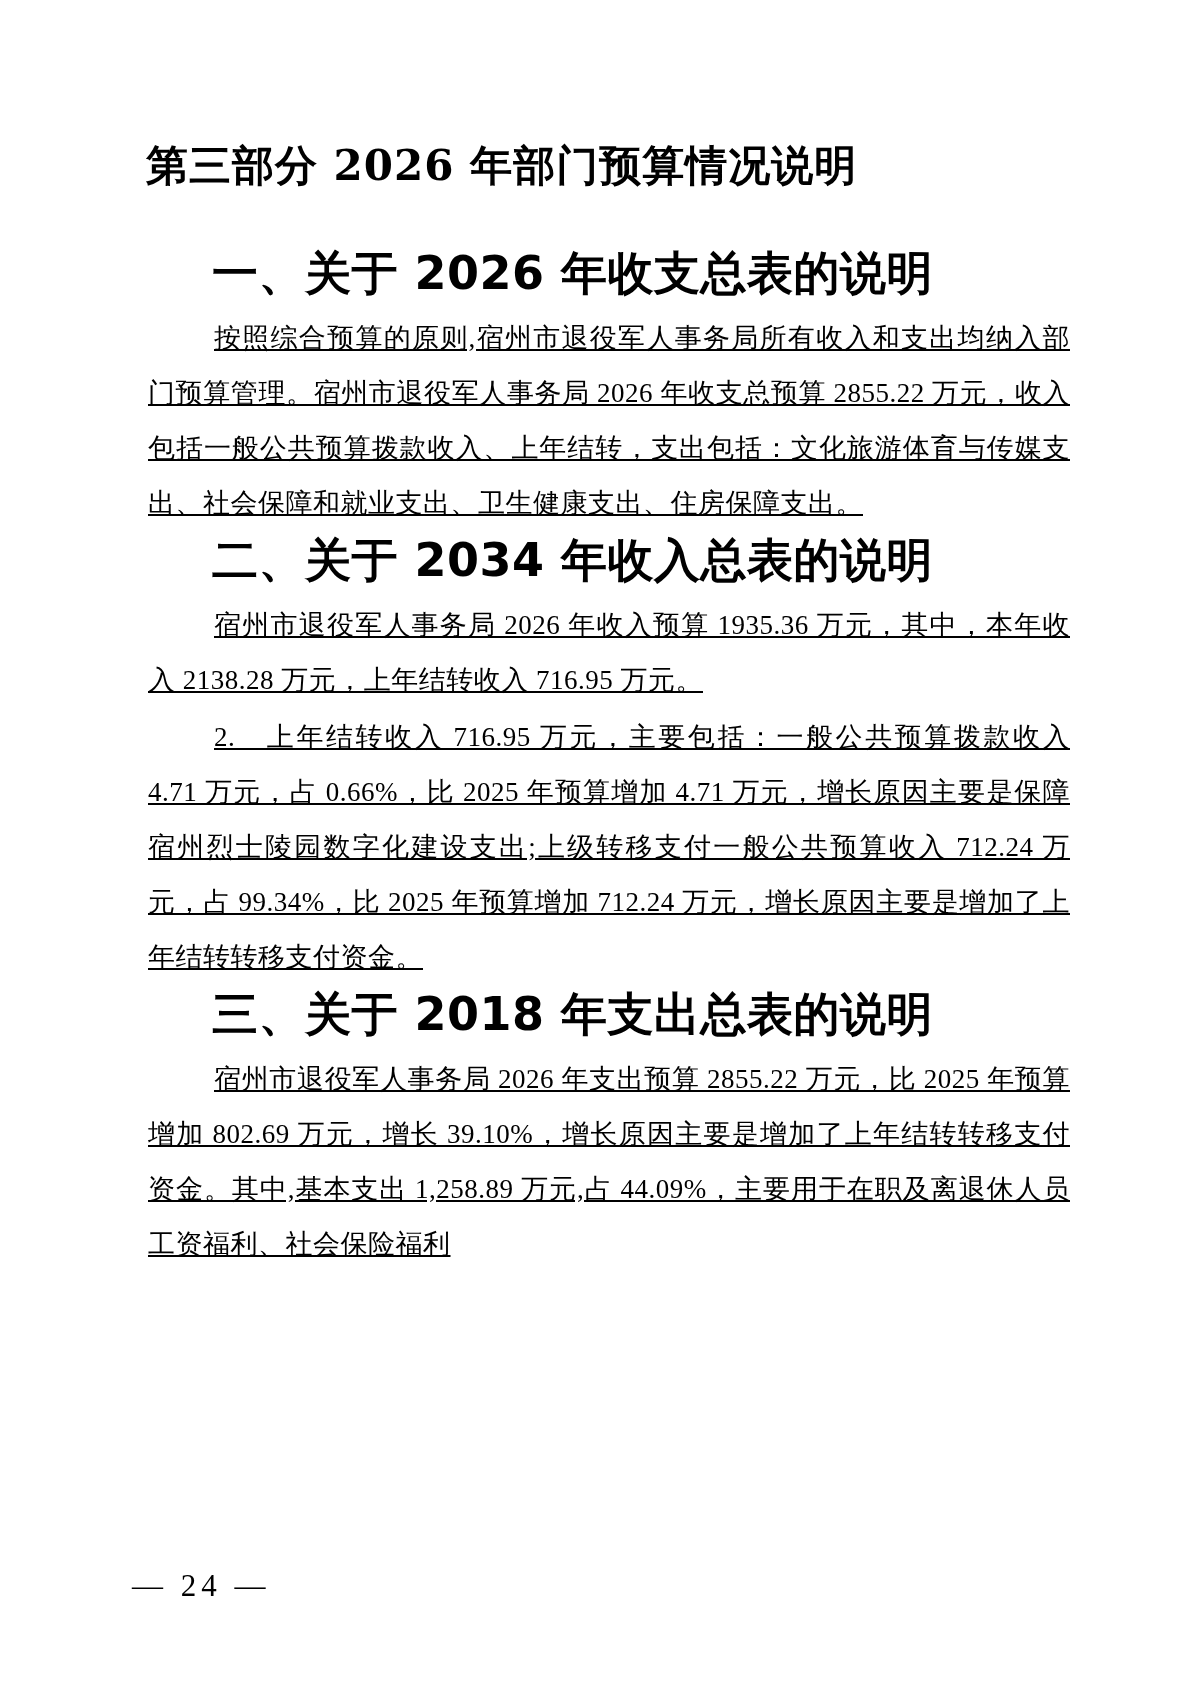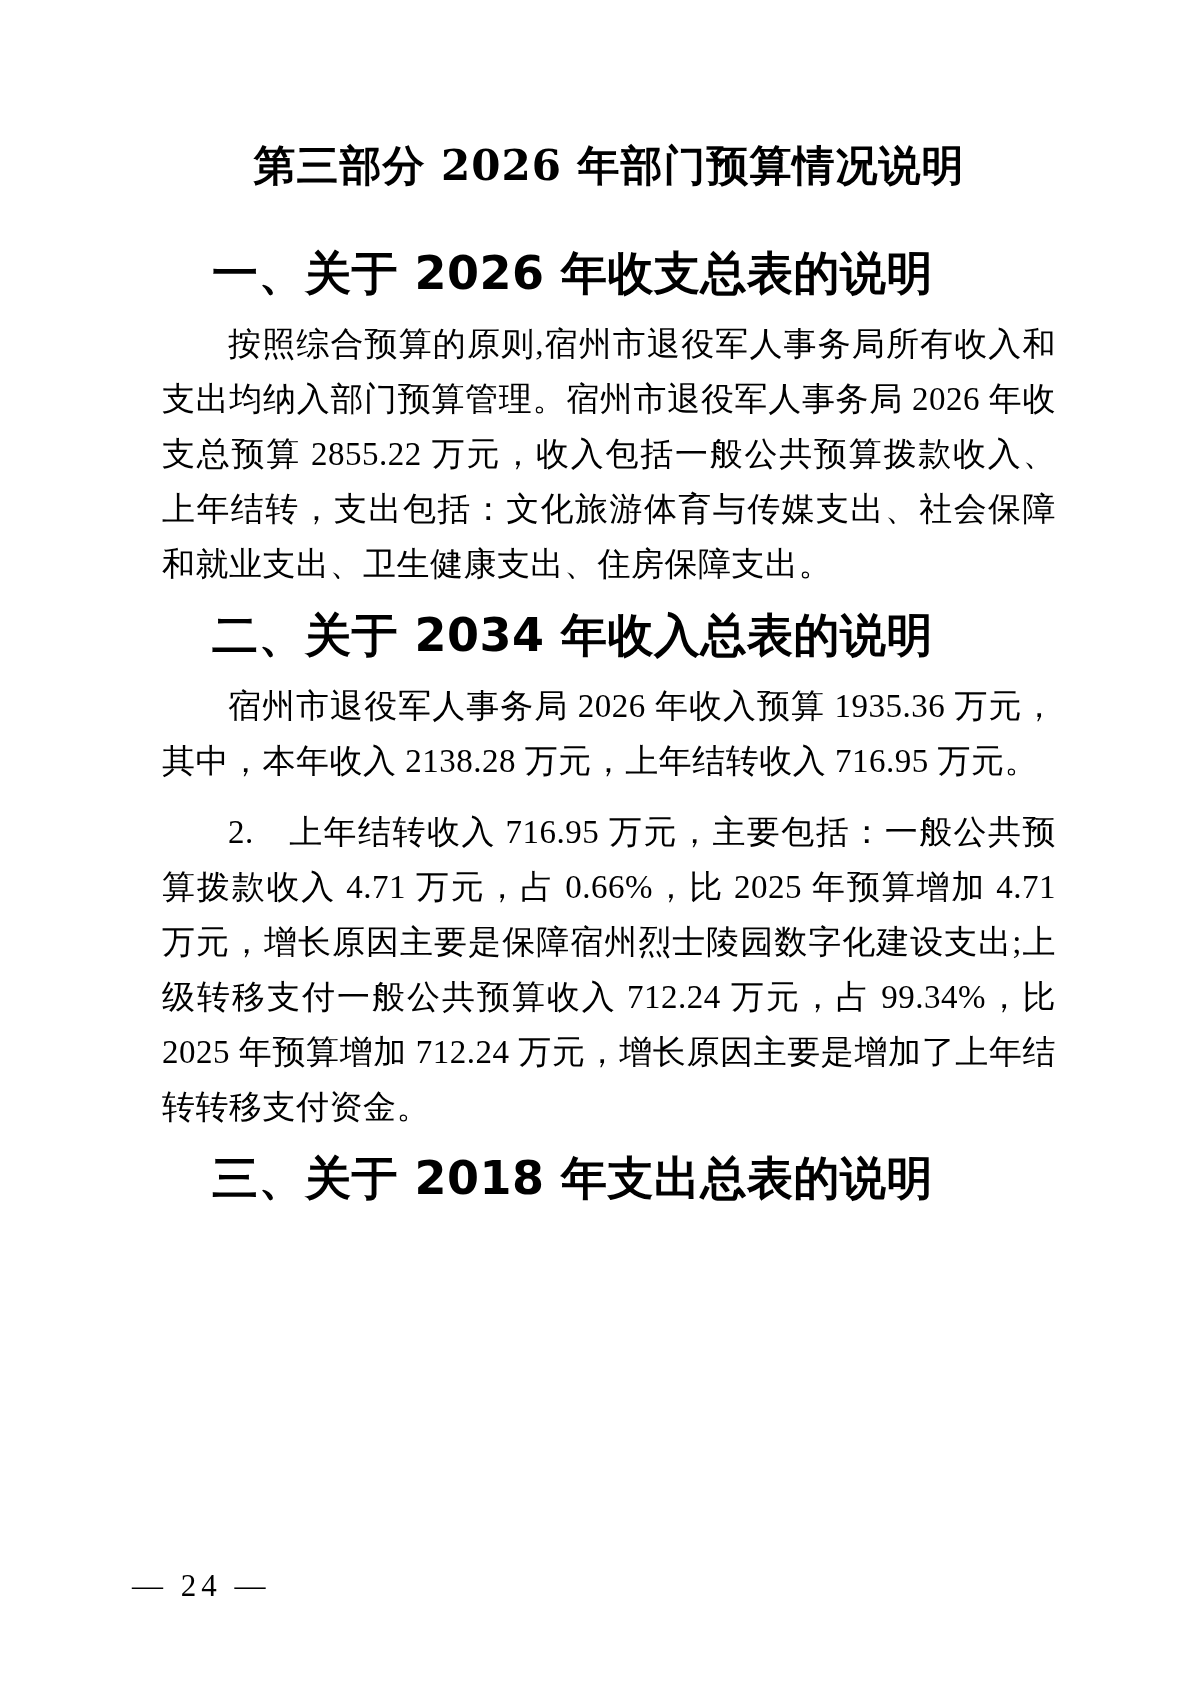--- a/index.html
+++ b/index.html
@@ -18,40 +18,40 @@
   }
   .content {
     padding: 141px 118px 0 146px;
   }
   .doc-title {
     margin: 0 0 55px 0;
     font-family: "DejaVu Serif", "Liberation Serif", serif;
     font-weight: bold;
     font-size: 42px;
     line-height: 1.18;
-    text-align: center;
     letter-spacing: 1px;
     white-space: nowrap;
   }
   .sec-heading {
     margin: 0 0 10px 0;
     font-family: "DejaVu Sans", "Liberation Sans", sans-serif;
     font-weight: bold;
     font-size: 46px;
     line-height: 55px;
     text-indent: 66px;
     letter-spacing: 0.5px;
   }
   .body-para {
-    margin: 16px;
-    font-size: 33px;
+    margin: 2px;
+    font-size: 27px;
     line-height: 55px;
     text-align: justify;
     text-indent: 66px;
     letter-spacing: 0.5px;
+    text-decoration: underline;
   }
   section { margin: 0; }
   .page-number {
     position: absolute;
     left: 132px;
     top: 1568px;
     font-size: 31px;
     letter-spacing: 5px;
     font-family: "Liberation Serif", "DejaVu Serif", serif;
   }
@@ -70,18 +70,19 @@
     </section>
 
     <section>
       <h2 class="sec-heading">二、关于 2034 年收入总表的说明</h2>
       <p class="body-para">宿州市退役军人事务局 2026 年收入预算 1935.36 万元，其中，本年收入 2138.28 万元，上年结转收入 716.95 万元。</p>
       <p class="body-para">2.　上年结转收入 716.95 万元，主要包括：一般公共预算拨款收入 4.71 万元，占 0.66%，比 2025 年预算增加 4.71 万元，增长原因主要是保障宿州烈士陵园数字化建设支出;上级转移支付一般公共预算收入 712.24 万元，占 99.34%，比 2025 年预算增加 712.24 万元，增长原因主要是增加了上年结转转移支付资金。</p>
     </section>
 
     <section>
       <h2 class="sec-heading">三、关于 2018 年支出总表的说明</h2>
+      <p class="body-para">宿州市退役军人事务局 2026 年支出预算 2855.22 万元，比 2025 年预算增加 802.69 万元，增长 39.10%，增长原因主要是增加了上年结转转移支付资金。其中,基本支出 1,258.89 万元,占 44.09%，主要用于在职及离退休人员工资福利、社会保险福利</p>
     </section>
 
   </div>
 
   <div class="page-number">— 24 —</div>
 </div>
 
 </body></html>

